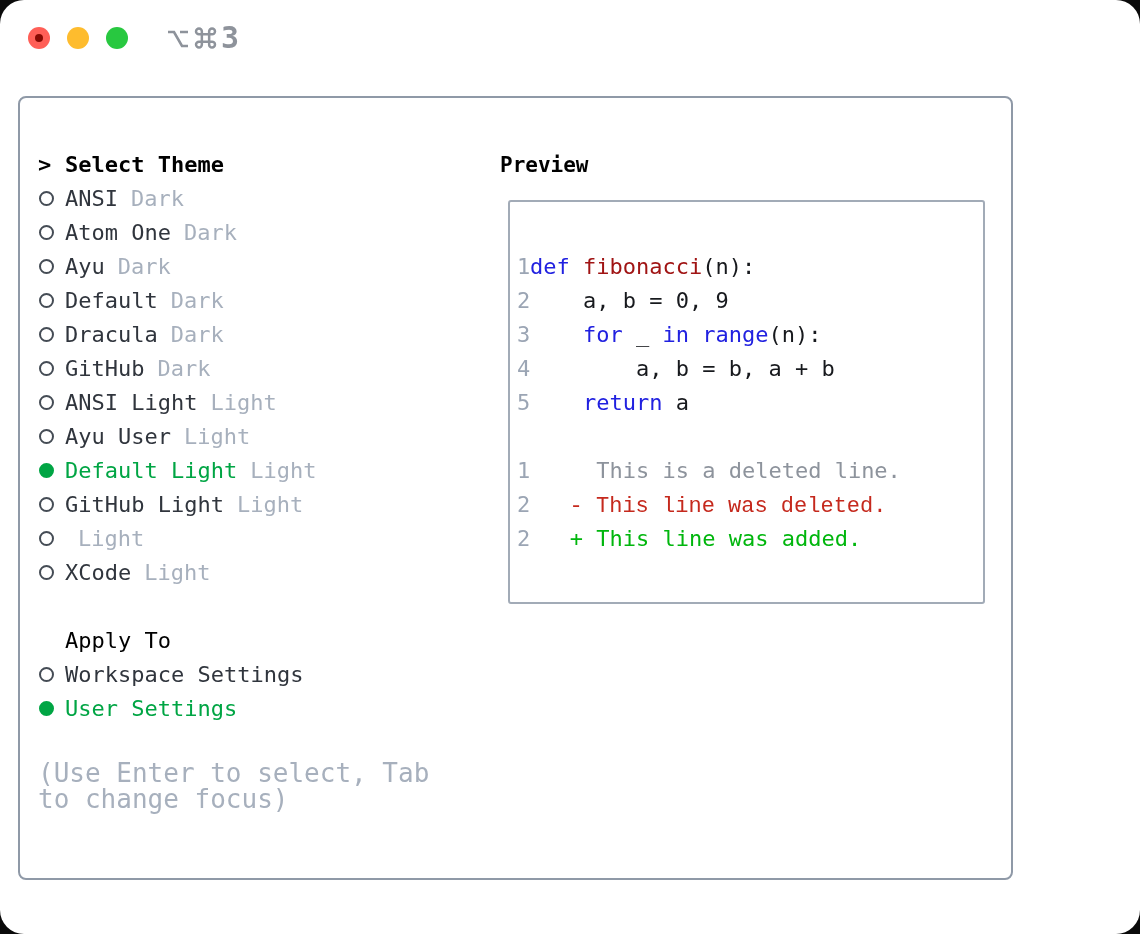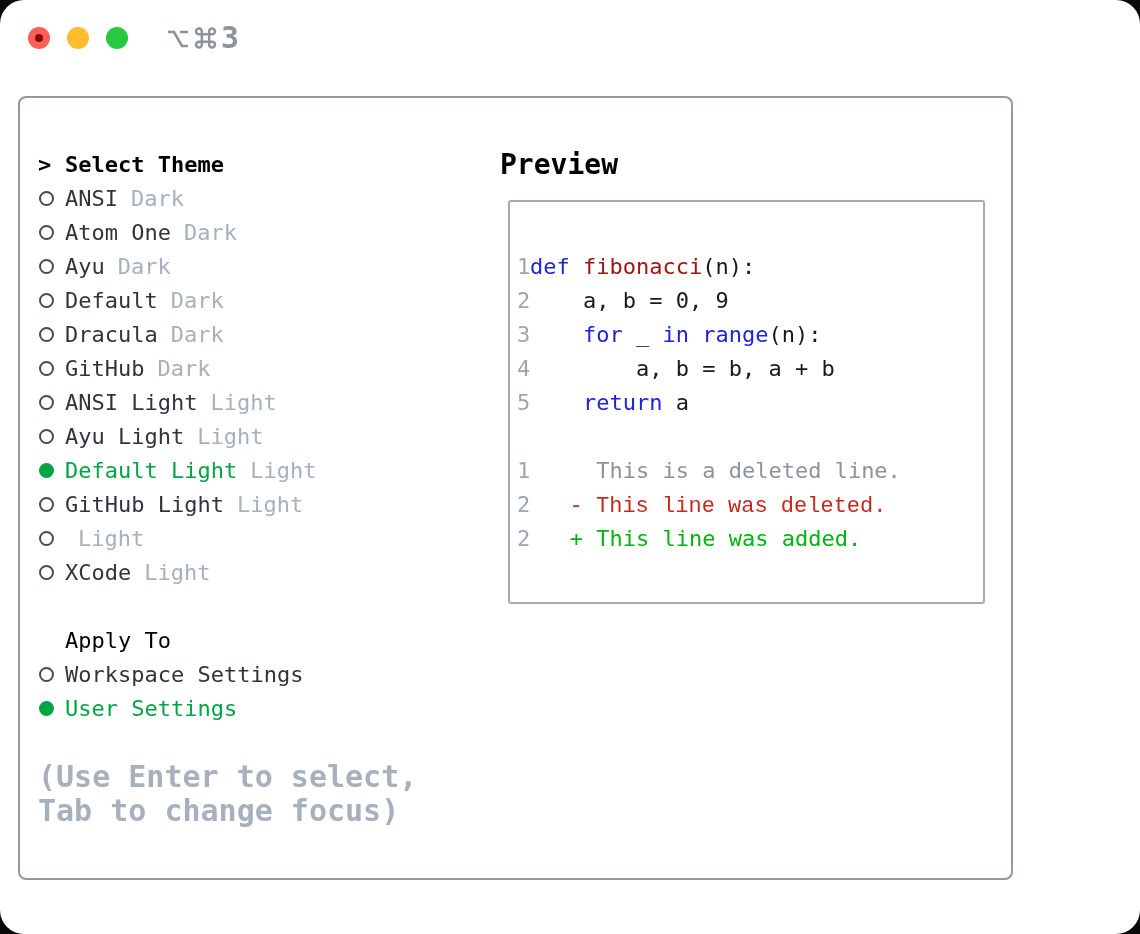--- a/index.html
+++ b/index.html
@@ -24,24 +24,24 @@
   .marker{flex:0 0 27px;width:27px;height:34px;position:relative;}
   .marker .caret{font-weight:700;color:#000;}
   .marker .circle{position:absolute;left:1px;top:9px;width:11px;height:11px;border:2px solid #454c55;border-radius:50%;}
   .marker .circle.sel{background:var(--selected-green);border-color:var(--selected-green);}
   .row .name{color:var(--text-dark,#30353d);}
   .row .name.sel{color:var(--selected-green);}
   .row .name.hdr{font-weight:700;color:#000;}
   .row .name.subhdr{color:#000;}
   .row .variant{color:var(--muted-gray,#a7b0bd);margin-left:13px;}
   .spacer{height:34px;}
-  .hint{width:432px;font-size:30px;line-height:34px;color:var(--muted-gray,#a7b0bd);font-weight:bold;}
+  .hint{width:432px;font-size:26px;line-height:26px;color:var(--muted-gray,#a7b0bd);}
 
   
-  .preview-label{position:absolute;left:500px;top:148px;height:34px;line-height:34px;font-size:28px;font-weight:700;color:#000;}
+  .preview-label{position:absolute;left:500px;top:148px;height:34px;line-height:34px;font-size:21px;font-weight:700;color:#000;}
   .preview-box{position:absolute;left:508px;top:200px;width:477px;height:404px;box-sizing:border-box;
                border:2px solid #a2abb7;border-radius:3px;padding:48px 0 0 7px;overflow:hidden;}
   .pline{display:flex;height:34px;line-height:34px;font-size:22px;white-space:pre;}
   .pnum{flex:0 0 13px;width:13px;text-align:right;color:var(--line-number-gray,#9ba5b4);}
   .pcontent{}
   .tk-pl{color:#17191d;}
   .tk-kw{color:var(--keyword-blue,#2121e0);}
   .tk-fn{color:var(--function-red,#a01414);}
   .tk-ctx{color:var(--context-gray,#8d939c);}
   .tk-del{color:var(--deleted-red,#c5291d);font-family:Liberation Mono, monospace;}
@@ -79,21 +79,21 @@
       <span class="name hdr">Select Theme</span>
     </div>
     <div id="theme-list">
         <div class="row"><span class="marker"><span class="circle"></span></span><span class="name">ANSI</span><span class="variant">Dark</span></div>
         <div class="row"><span class="marker"><span class="circle"></span></span><span class="name">Atom One</span><span class="variant">Dark</span></div>
         <div class="row"><span class="marker"><span class="circle"></span></span><span class="name">Ayu</span><span class="variant">Dark</span></div>
         <div class="row"><span class="marker"><span class="circle"></span></span><span class="name">Default</span><span class="variant">Dark</span></div>
         <div class="row"><span class="marker"><span class="circle"></span></span><span class="name">Dracula</span><span class="variant">Dark</span></div>
         <div class="row"><span class="marker"><span class="circle"></span></span><span class="name">GitHub</span><span class="variant">Dark</span></div>
         <div class="row"><span class="marker"><span class="circle"></span></span><span class="name">ANSI Light</span><span class="variant">Light</span></div>
-        <div class="row"><span class="marker"><span class="circle"></span></span><span class="name">Ayu Light</span><span class="variant">Light</span></div>
+        <div class="row"><span class="marker"><span class="circle"></span></span><span class="name">Ayu User</span><span class="variant">Light</span></div>
         <div class="row"><span class="marker"><span class="circle sel"></span></span><span class="name sel">Default Light</span><span class="variant">Light</span></div>
         <div class="row"><span class="marker"><span class="circle"></span></span><span class="name">GitHub Light</span><span class="variant">Light</span></div>
         <div class="row"><span class="marker"><span class="circle"></span></span><span class="variant">Light</span></div>
         <div class="row"><span class="marker"><span class="circle"></span></span><span class="name">XCode</span><span class="variant">Light</span></div>
       </div>
     <div class="spacer"></div>
     <div class="row">
       <span class="marker"></span>
       <span class="name subhdr">Apply To</span>
     </div>

